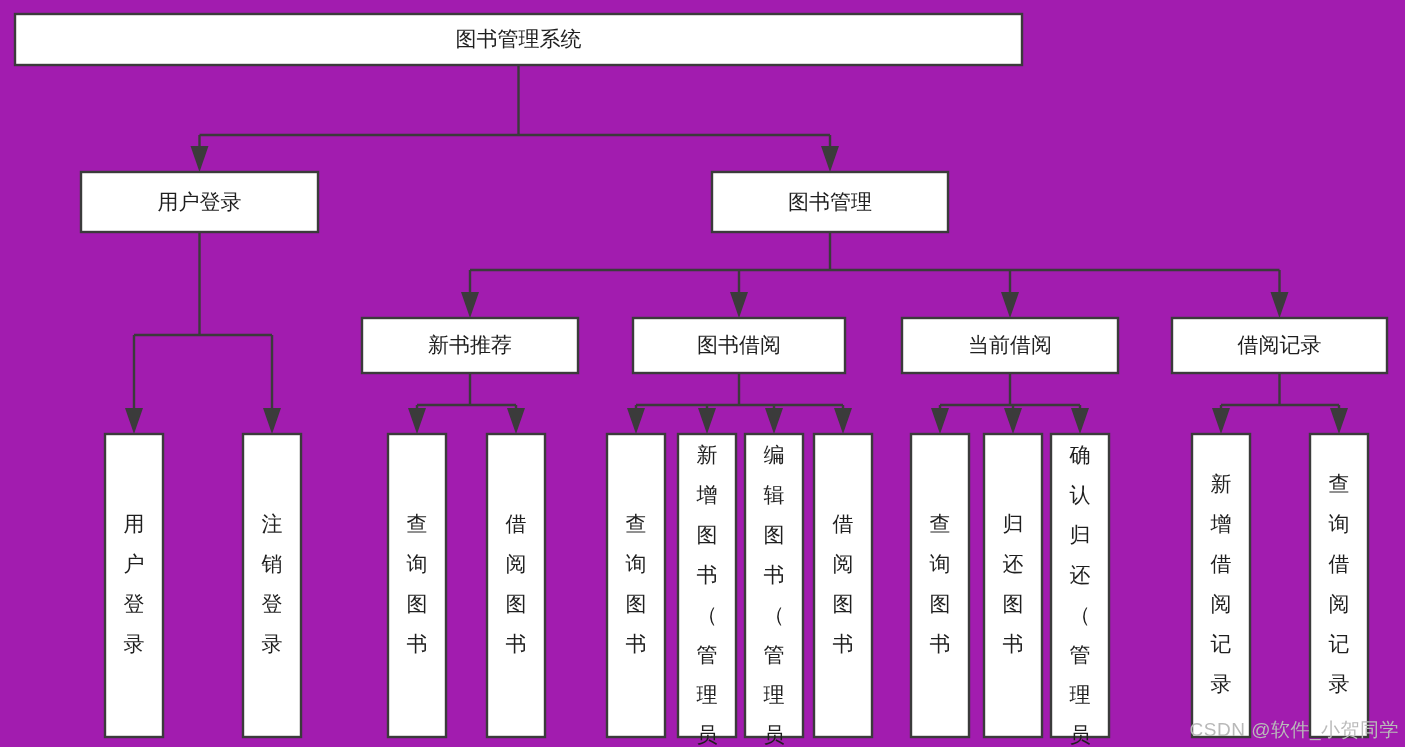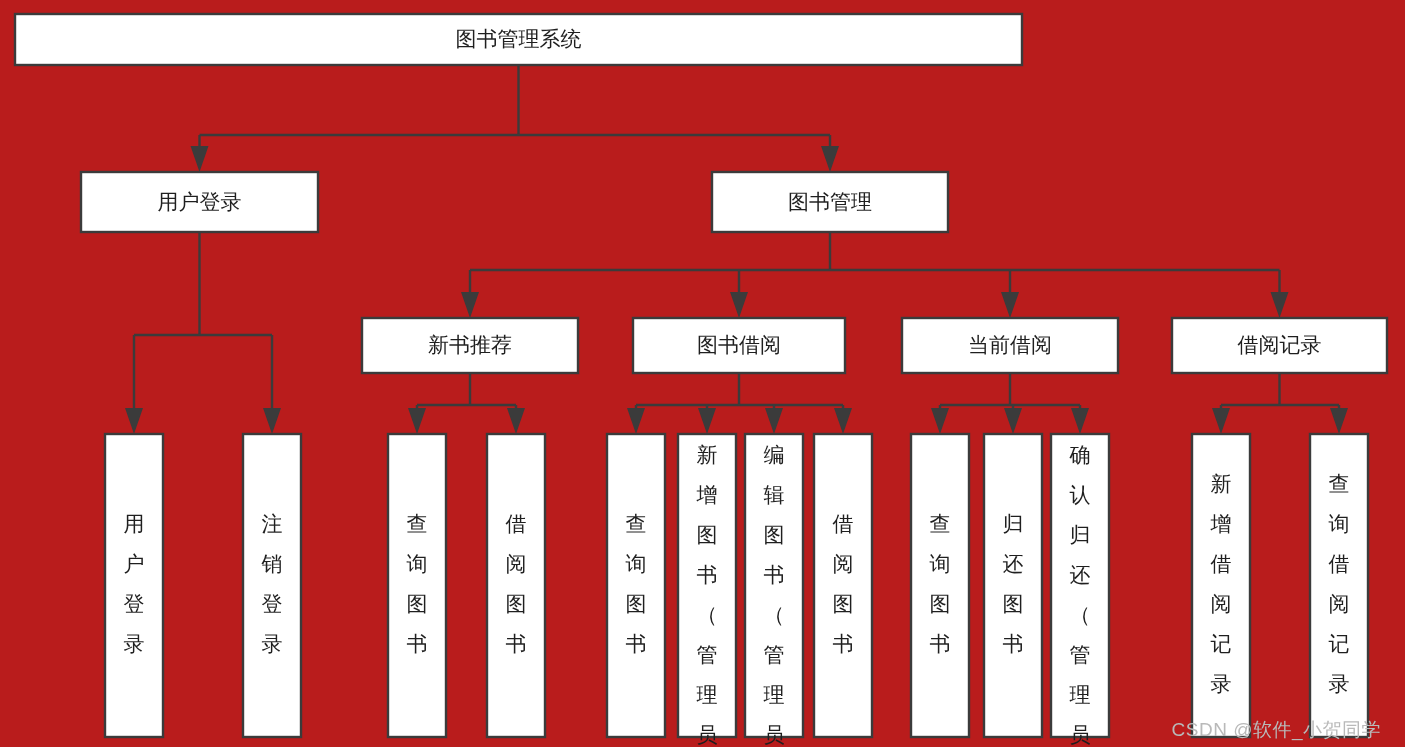--- a/index.html
+++ b/index.html
@@ -10,21 +10,21 @@
   body {
     width: 1405px;
     height: 747px;
     font-family: "Liberation Sans", "DejaVu Sans", sans-serif;
     overflow: hidden;
   }
   #diagram-root {
     position: relative;
     width: 1405px;
     height: 747px;
-    background: #b91c1c;
+    background: #a21caf;
     text-decoration: underline;
   }
   svg#tree-svg {
     position: absolute;
     left: 0;
     top: 0;
     width: 1405px;
     height: 747px;
     display: block;
   }
@@ -51,21 +51,21 @@
     dominant-baseline: middle;
   }
   .node-label-v {
     fill: #1f1f1f;
     font-family: "Liberation Sans", "DejaVu Sans", sans-serif;
     font-size: 21px;
     text-anchor: middle;
   }
   .watermark {
     position: absolute;
-    right: 24px;
+    right: 6px;
     bottom: 4px;
     font-family: "Liberation Sans", "DejaVu Sans", sans-serif;
     font-size: 19px;
     color: #b9b9b9;
     white-space: nowrap;
     letter-spacing: 0.5px;
     user-select: none;
   }
 </style>
 </head>

